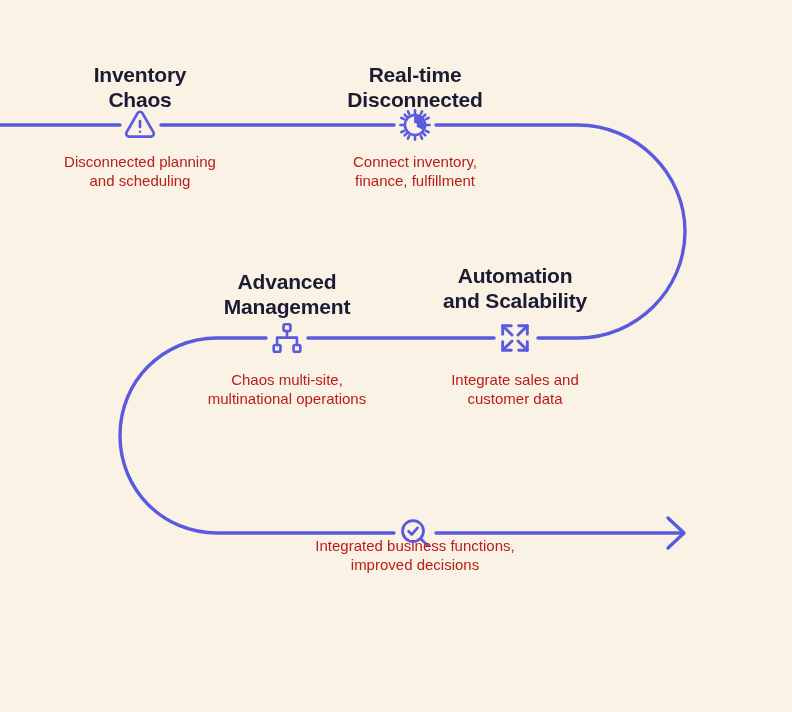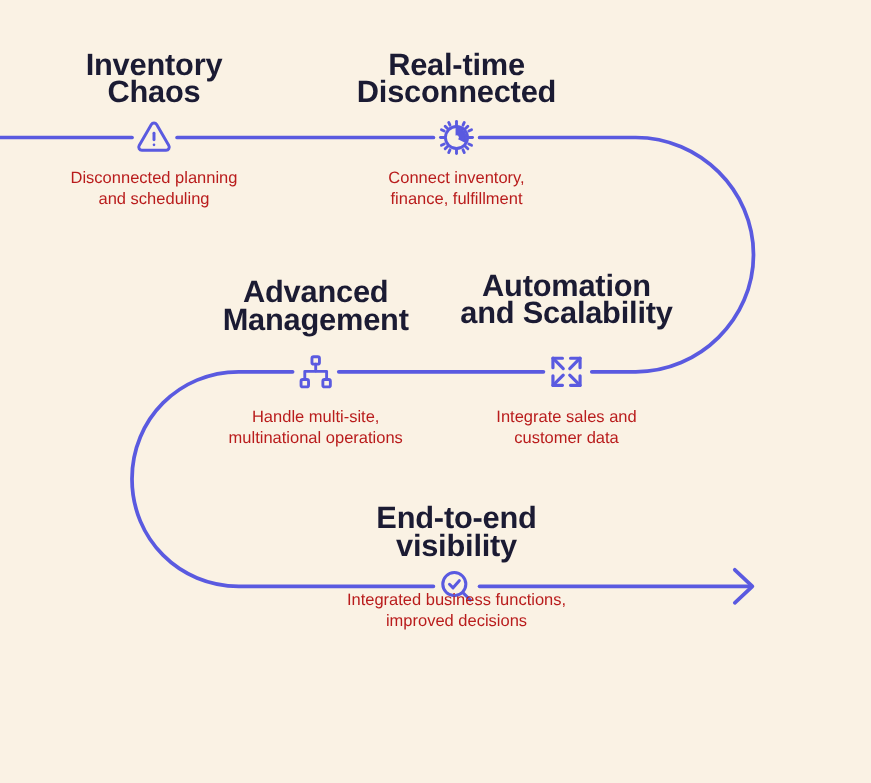--- a/index.html
+++ b/index.html
@@ -29,25 +29,25 @@
   }
   .node {
     position: absolute;
     transform: translateX(-50%);
     text-align: center;
     width: 260px;
   }
   .node-title {
     font-family: "Liberation Sans", sans-serif;
     font-weight: bold;
-    font-size: 28px;
+    font-size: 21px;
     line-height: 24.5px;
     color: #1b1b33;
     letter-spacing: -0.2px;
-    margin: 0;
+    margin: 16px;
     white-space: pre-line;
   }
   .node-desc {
     font-family: "Liberation Sans", sans-serif;
     font-weight: normal;
     font-size: 15px;
     line-height: 19px;
     color: #b91c1c;
     margin: 0;
     white-space: pre-line;
@@ -152,21 +152,21 @@
   <div class="node-icon" style="left:287px; top:338px;">
     <svg viewBox="0 0 24 24" fill="none" stroke="#5a5ae0" stroke-width="1.85" stroke-linecap="round" stroke-linejoin="round">
       <rect x="9.6" y="2.3" width="4.8" height="4.8" rx="1.1"></rect>
       <rect x="2.6" y="16.9" width="4.8" height="4.8" rx="1.1"></rect>
       <rect x="16.6" y="16.9" width="4.8" height="4.8" rx="1.1"></rect>
       <line x1="12" y1="7.1" x2="12" y2="11.5"></line>
       <path d="M5 16.9 L5 11.7 L19 11.7 L19 16.9"></path>
     </svg>
   </div>
   <div class="node" style="left:287px; top:370px;">
-    <p class="node-desc">Handle multi-site,
+    <p class="node-desc">Chaos multi-site,
 multinational operations</p>
   </div>
 
   <div class="node" style="left:515px; top:248px;">
     <p class="node-title">Automation
 and Scalability</p>
   </div>
   <div class="node-icon" style="left:515px; top:338px;">
     <svg viewBox="0 0 24 24" fill="none" stroke="#5a5ae0" stroke-width="2.05" stroke-linecap="round" stroke-linejoin="round">
       <path d="M9.4 3.3 H3.3 V9.4"></path>
@@ -177,24 +177,20 @@
       <line x1="3.3" y1="20.7" x2="9.9" y2="14.1"></line>
       <path d="M14.6 20.7 H20.7 V14.6"></path>
       <line x1="20.7" y1="20.7" x2="14.1" y2="14.1"></line>
     </svg>
   </div>
   <div class="node" style="left:515px; top:370px;">
     <p class="node-desc">Integrate sales and
 customer data</p>
   </div>
 
-  <div class="node" style="left:415px; top:459px;">
-    <p class="node-title">End-to-end
-visibility</p>
-  </div>
   <div class="node-icon" style="left:415px; top:533px;">
     <svg viewBox="0 0 24 24" fill="none" stroke="#5a5ae0" stroke-width="1.95" stroke-linecap="round" stroke-linejoin="round">
       <circle cx="10.6" cy="10.6" r="7.4"></circle>
       <path d="M7.5 10.7 L9.8 13.0 L13.8 8.4"></path>
       <line x1="16.1" y1="16.1" x2="20.9" y2="20.9"></line>
     </svg>
   </div>
   <div class="node" style="left:415px; top:536px;">
     <p class="node-desc">Integrated business functions,
 improved decisions</p>

